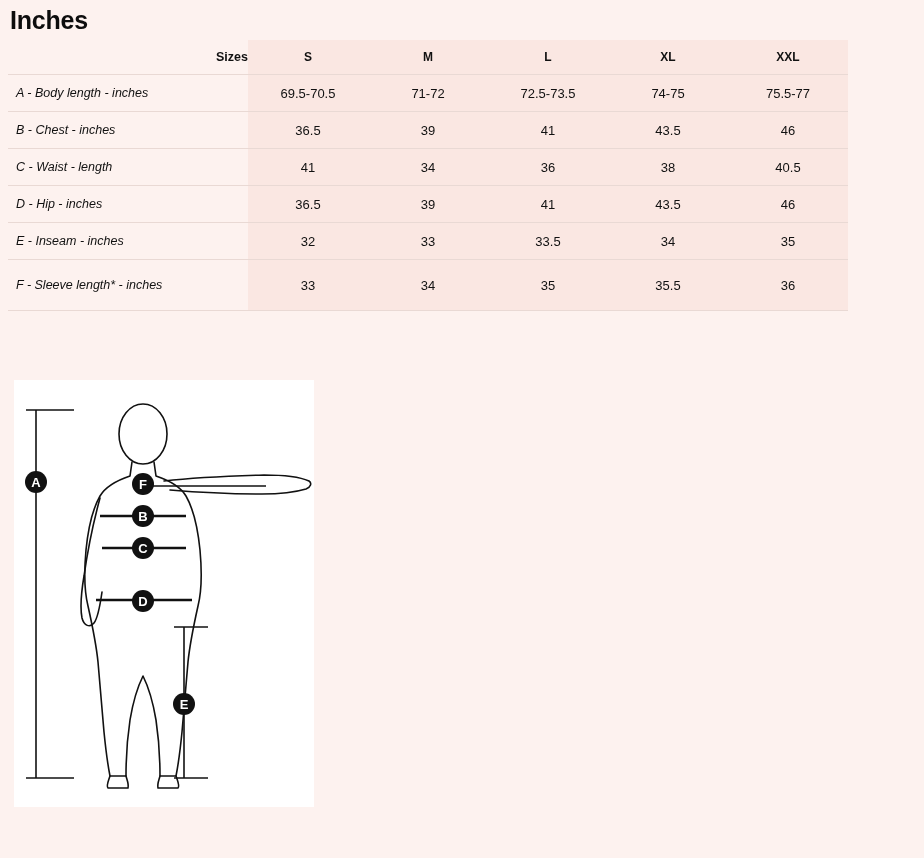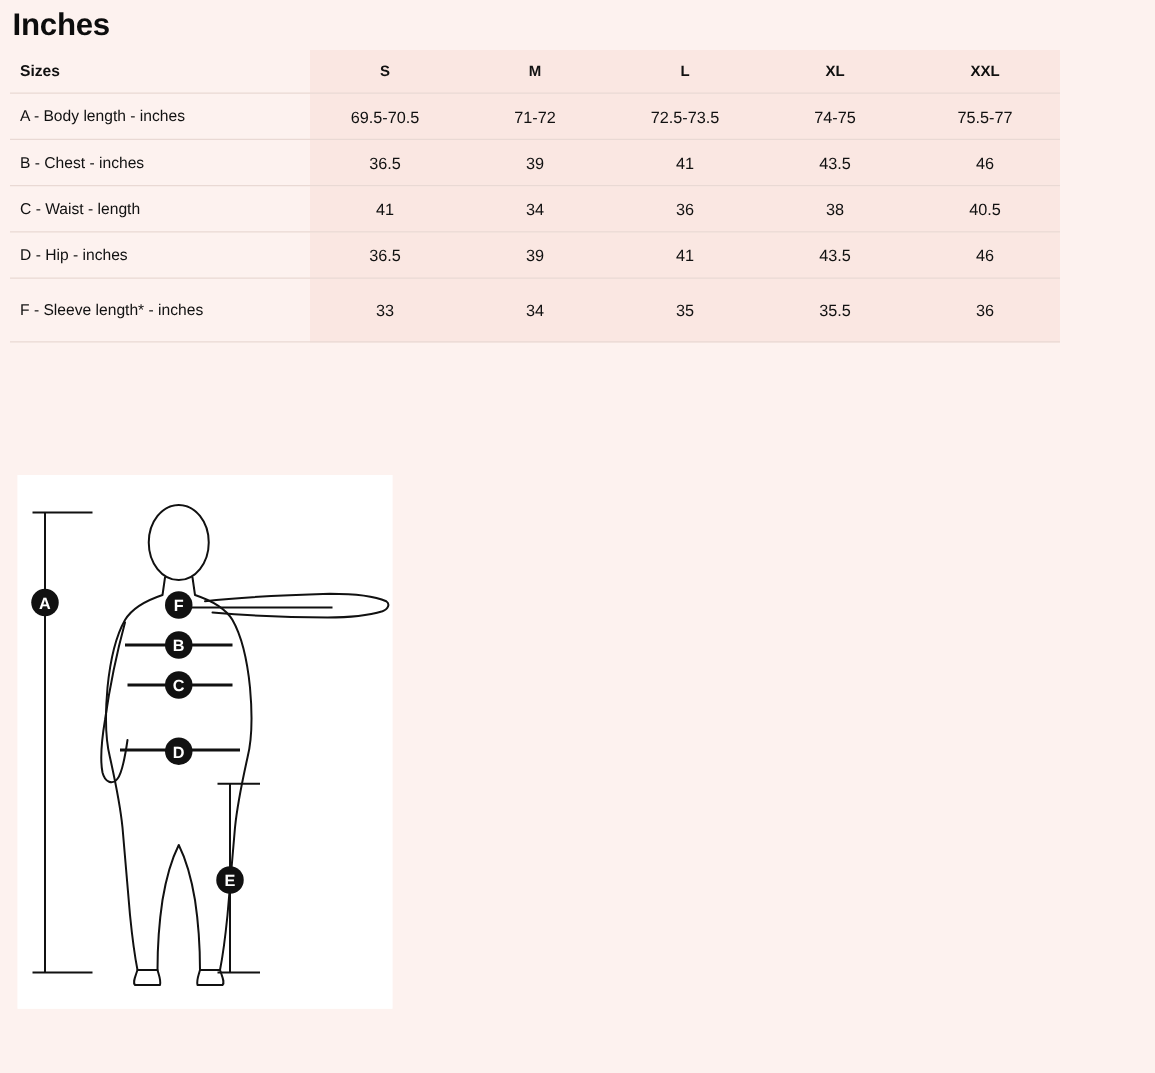--- a/index.html
+++ b/index.html
@@ -45,37 +45,38 @@
     font-size: 12.5px;
     font-weight: normal;
     color: #111;
   }
   table.size-table thead th {
     border-bottom: 1px solid #e9d9d4;
     height: 34px;
     vertical-align: middle;
   }
   table.size-table thead th.lbl {
-    text-align: left;
+    text-align: right;
     padding-left: 8px;
     font-weight: bold;
     font-size: 12.5px;
   }
   table.size-table thead th.val {
     text-align: center;
     font-weight: bold;
     font-size: 12px;
     background: #fae7e2;
   }
   table.size-table tbody td.lbl {
     text-align: left;
     padding-left: 8px;
     height: 36px;
     vertical-align: middle;
     font-size: 12.5px;
+    font-style: italic;
   }
   table.size-table tbody td.val {
     text-align: center;
     vertical-align: middle;
     font-size: 13px;
     background: #fae7e2;
   }
   table.size-table tbody tr.tall td {
     height: 50px;
     margin-left: 13px;
@@ -156,20 +157,28 @@
         <td class="val">38</td>
         <td class="val">40.5</td>
       </tr>
       <tr>
         <td class="lbl">D - Hip - inches</td>
         <td class="val">36.5</td>
         <td class="val">39</td>
         <td class="val">41</td>
         <td class="val">43.5</td>
         <td class="val">46</td>
+      </tr>
+      <tr>
+        <td class="lbl">E - Inseam - inches</td>
+        <td class="val">32</td>
+        <td class="val">33</td>
+        <td class="val">33.5</td>
+        <td class="val">34</td>
+        <td class="val">35</td>
       </tr>
       <tr class="tall">
         <td class="lbl">F - Sleeve length* - inches</td>
         <td class="val">33</td>
         <td class="val">34</td>
         <td class="val">35</td>
         <td class="val">35.5</td>
         <td class="val">36</td>
       </tr>
     </tbody>

